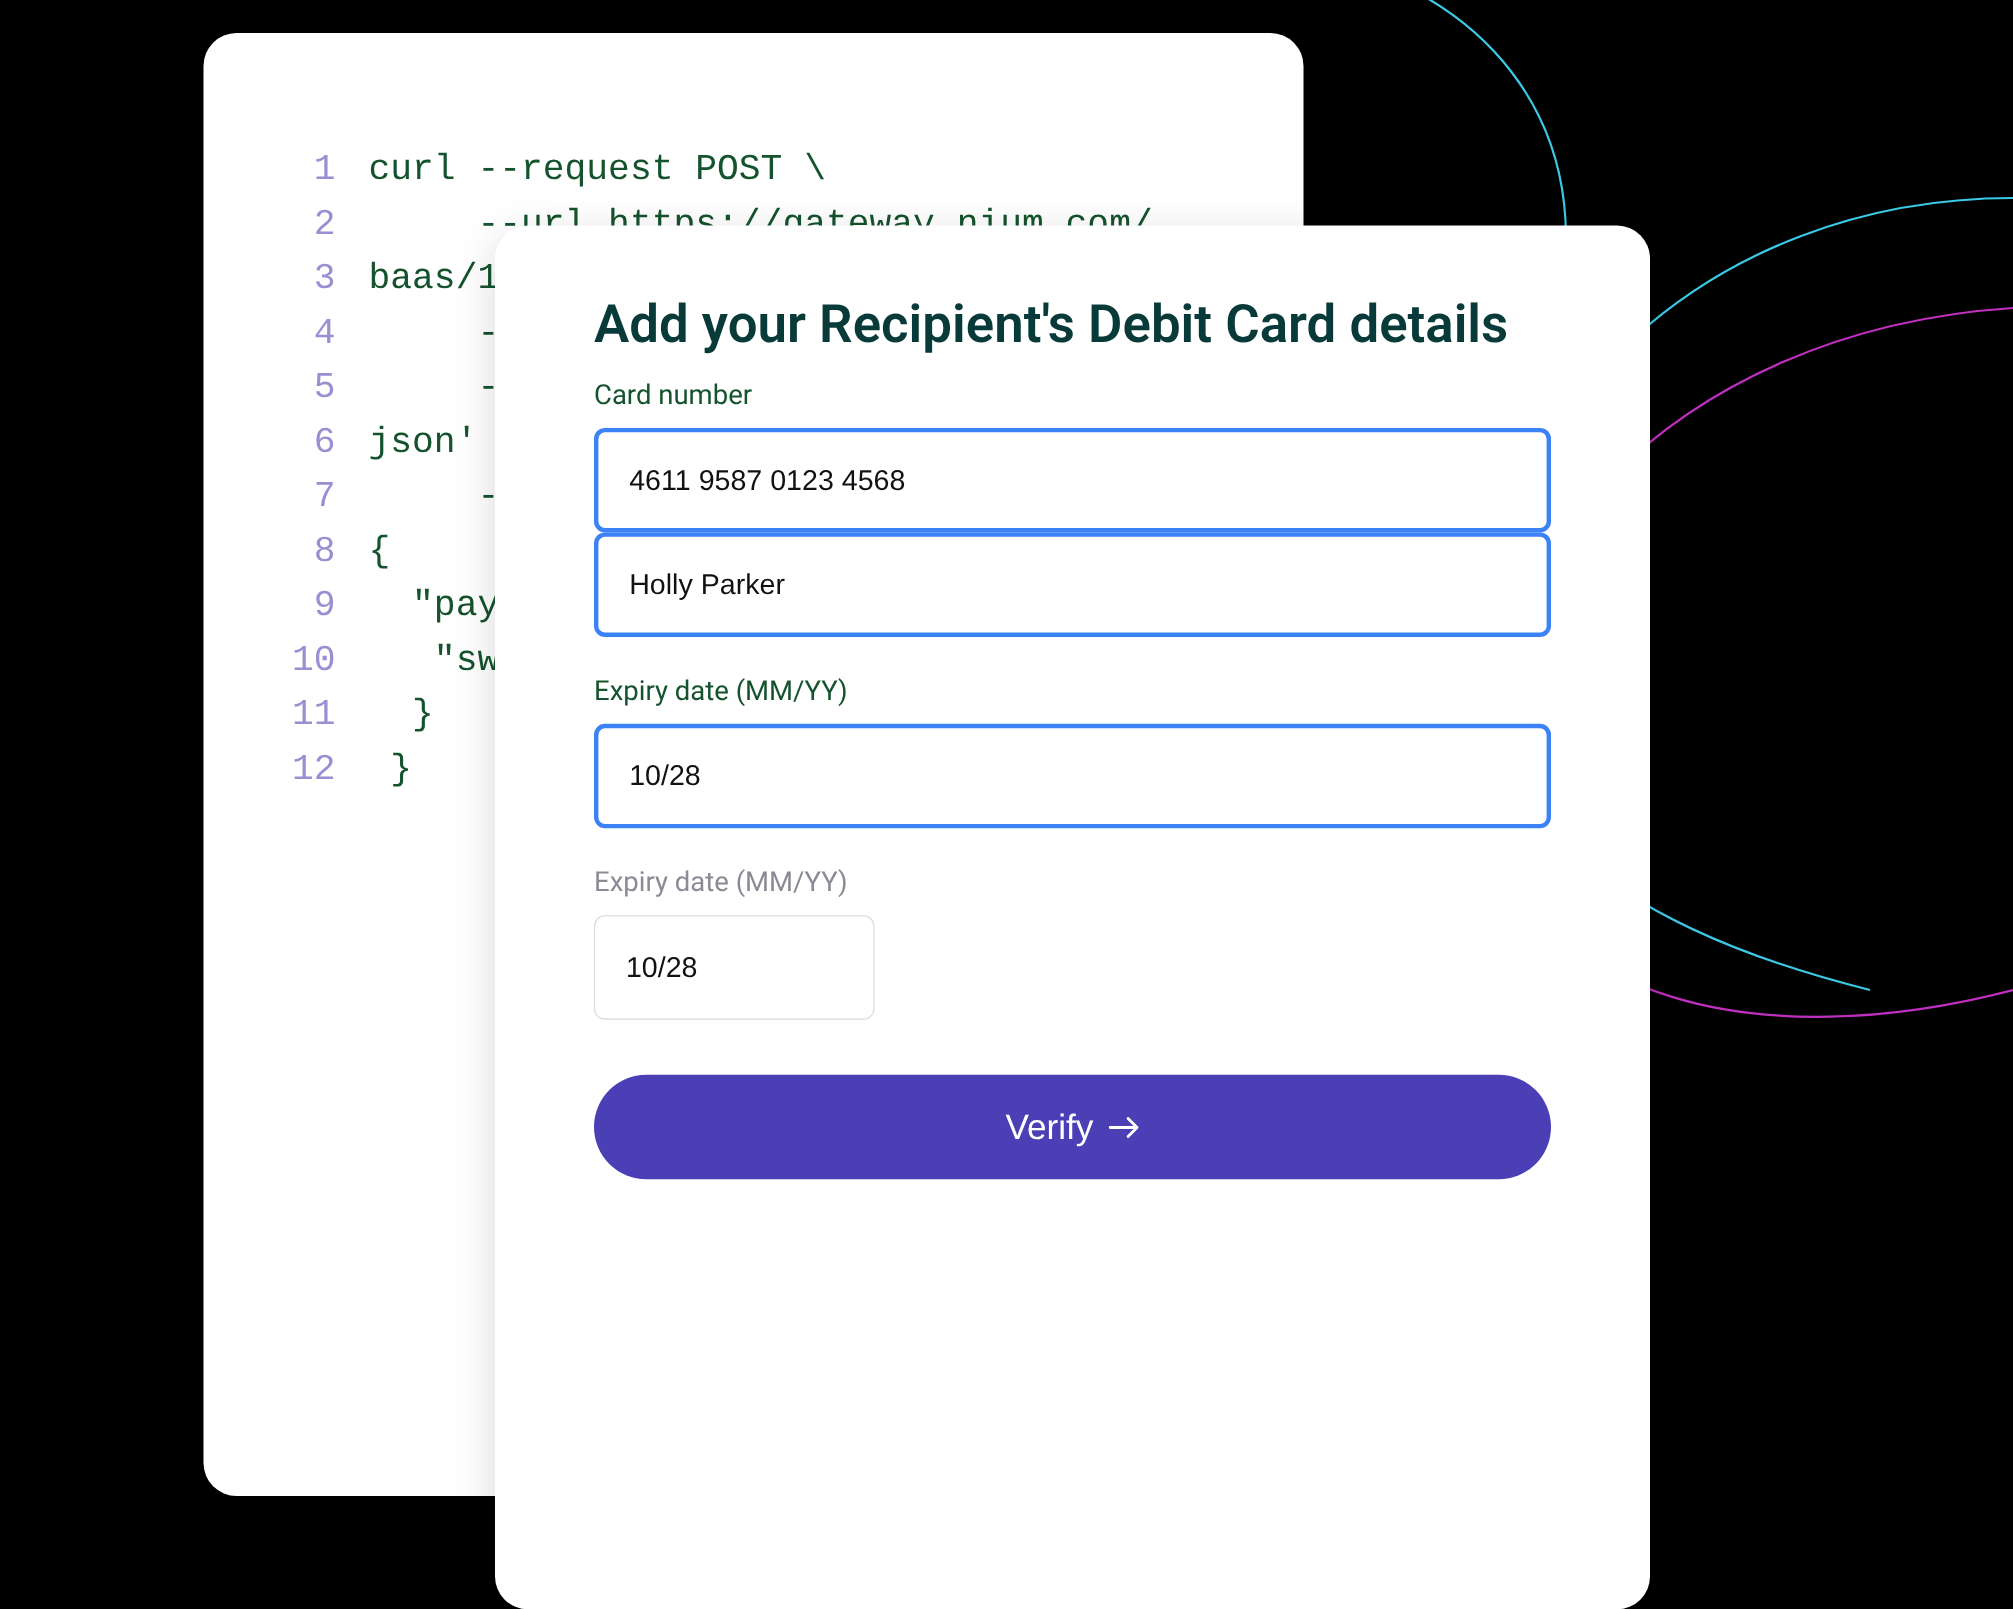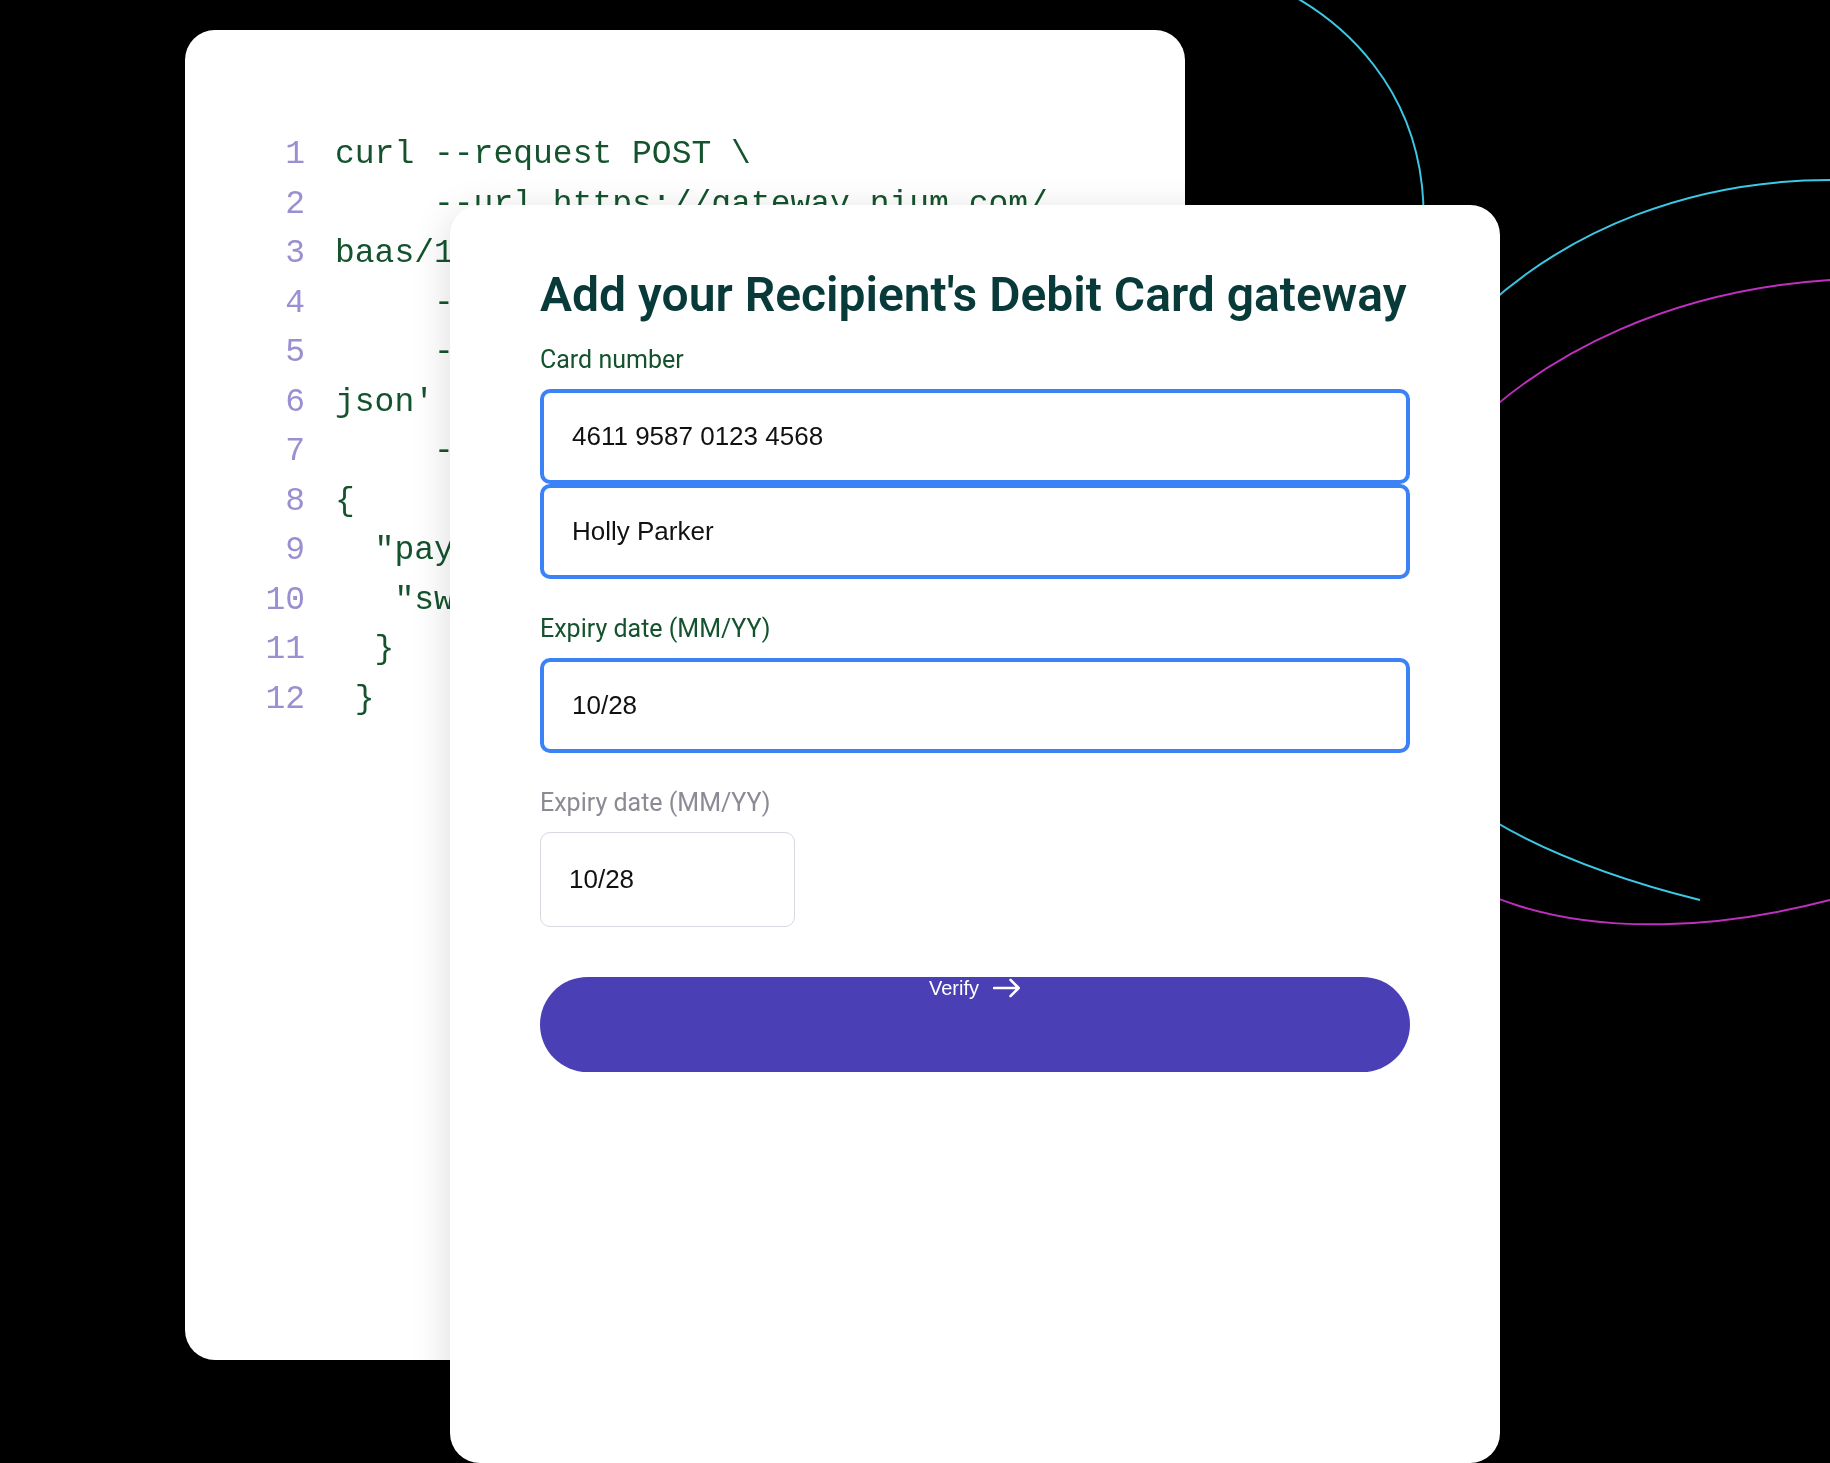--- a/index.html
+++ b/index.html
@@ -116,45 +116,45 @@
     background: #fff;
   }
   .verify-btn {
     width: 100%;
     height: 95px;
     margin-top: 50px;
     background: #4a3fb5;
     border: none;
     border-radius: 60px;
     color: #fff;
-    font-size: 20px;
+    font-size: 32px;
     font-weight: 500;
     cursor: pointer;
     display: flex;
-    align-items: flex-start;
+    align-items: center;
     justify-content: center;
     gap: 14px;
   }
   .verify-btn svg { width: 28px; height: 22px; }
 </style>
 </head>
 <body>
 
 <svg class="curve-container" viewBox="0 0 1830 1463">
   <path d="M 1100 -50 C 1350 -50, 1480 130, 1400 330" stroke="#3cc9e6" stroke-width="2" fill="none"></path>
   <path d="M 1830 180 C 1550 180, 1350 380, 1350 600 C 1350 760, 1500 850, 1700 900" stroke="#3cc9e6" stroke-width="2" fill="none"></path>
   <path d="M 1830 280 C 1520 300, 1320 520, 1360 740 C 1390 910, 1600 960, 1830 900" stroke="#c030c0" stroke-width="2" fill="none"></path>
 </svg>
 
 <div class="code-card">
   <pre><div class="code-line"><span class="code-ln">1</span><span class="code-txt">curl --request POST \</span></div><div class="code-line"><span class="code-ln">2</span><span class="code-txt">     --url https://gateway.nium.com/</span></div><div class="code-line"><span class="code-ln">3</span><span class="code-txt">baas/1</span></div><div class="code-line"><span class="code-ln">4</span><span class="code-txt">     --</span></div><div class="code-line"><span class="code-ln">5</span><span class="code-txt">     --</span></div><div class="code-line"><span class="code-ln">6</span><span class="code-txt">json' \</span></div><div class="code-line"><span class="code-ln">7</span><span class="code-txt">     --</span></div><div class="code-line"><span class="code-ln">8</span><span class="code-txt">{</span></div><div class="code-line"><span class="code-ln">9</span><span class="code-txt">  "payo</span></div><div class="code-line"><span class="code-ln">10</span><span class="code-txt">   "swi</span></div><div class="code-line"><span class="code-ln">11</span><span class="code-txt">  }</span></div><div class="code-line"><span class="code-ln">12</span><span class="code-txt"> }</span></div></pre>
 </div>
 
 <div class="form-card">
-  <h1 class="form-title">Add your Recipient's Debit Card gateway</h1>
+  <h1 class="form-title">Add your Recipient's Debit Card details</h1>
 
   <div class="form-label first">Card number</div>
   <input class="form-input" value="4611 9587 0123 4568" style="">
 
   <input class="form-input" value="Holly Parker" style="">
 
   <div class="form-label">Expiry date (MM/YY)</div>
   <input class="form-input" value="10/28" style="">
 
   <div class="form-row">

